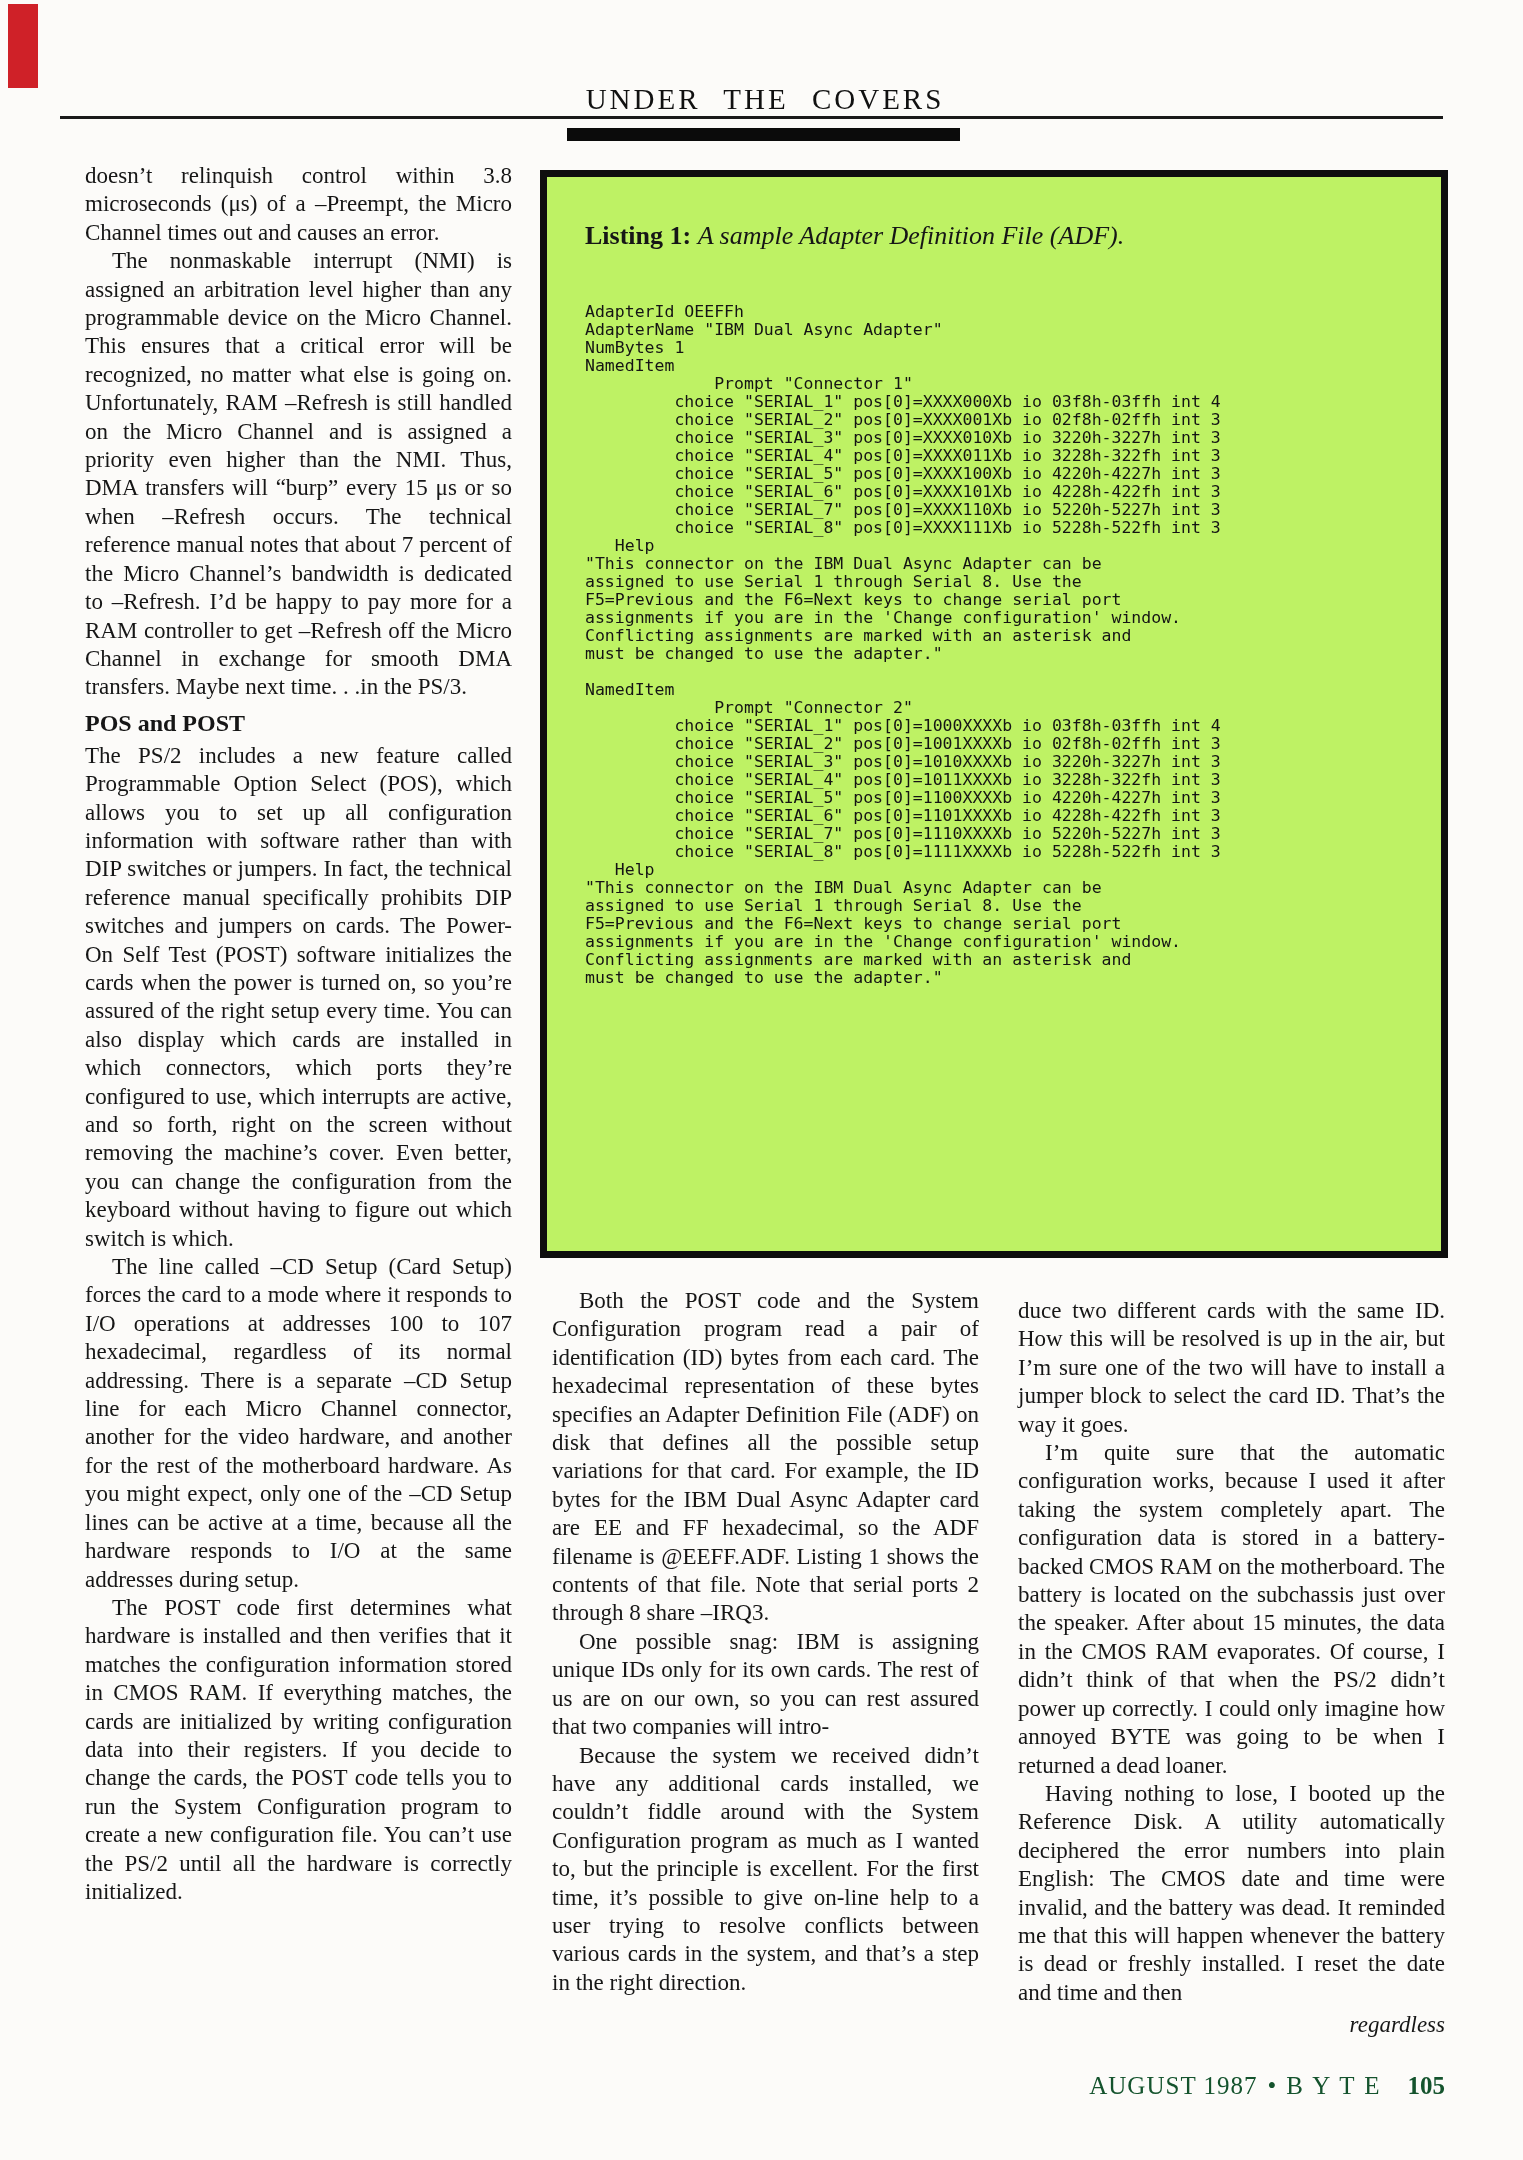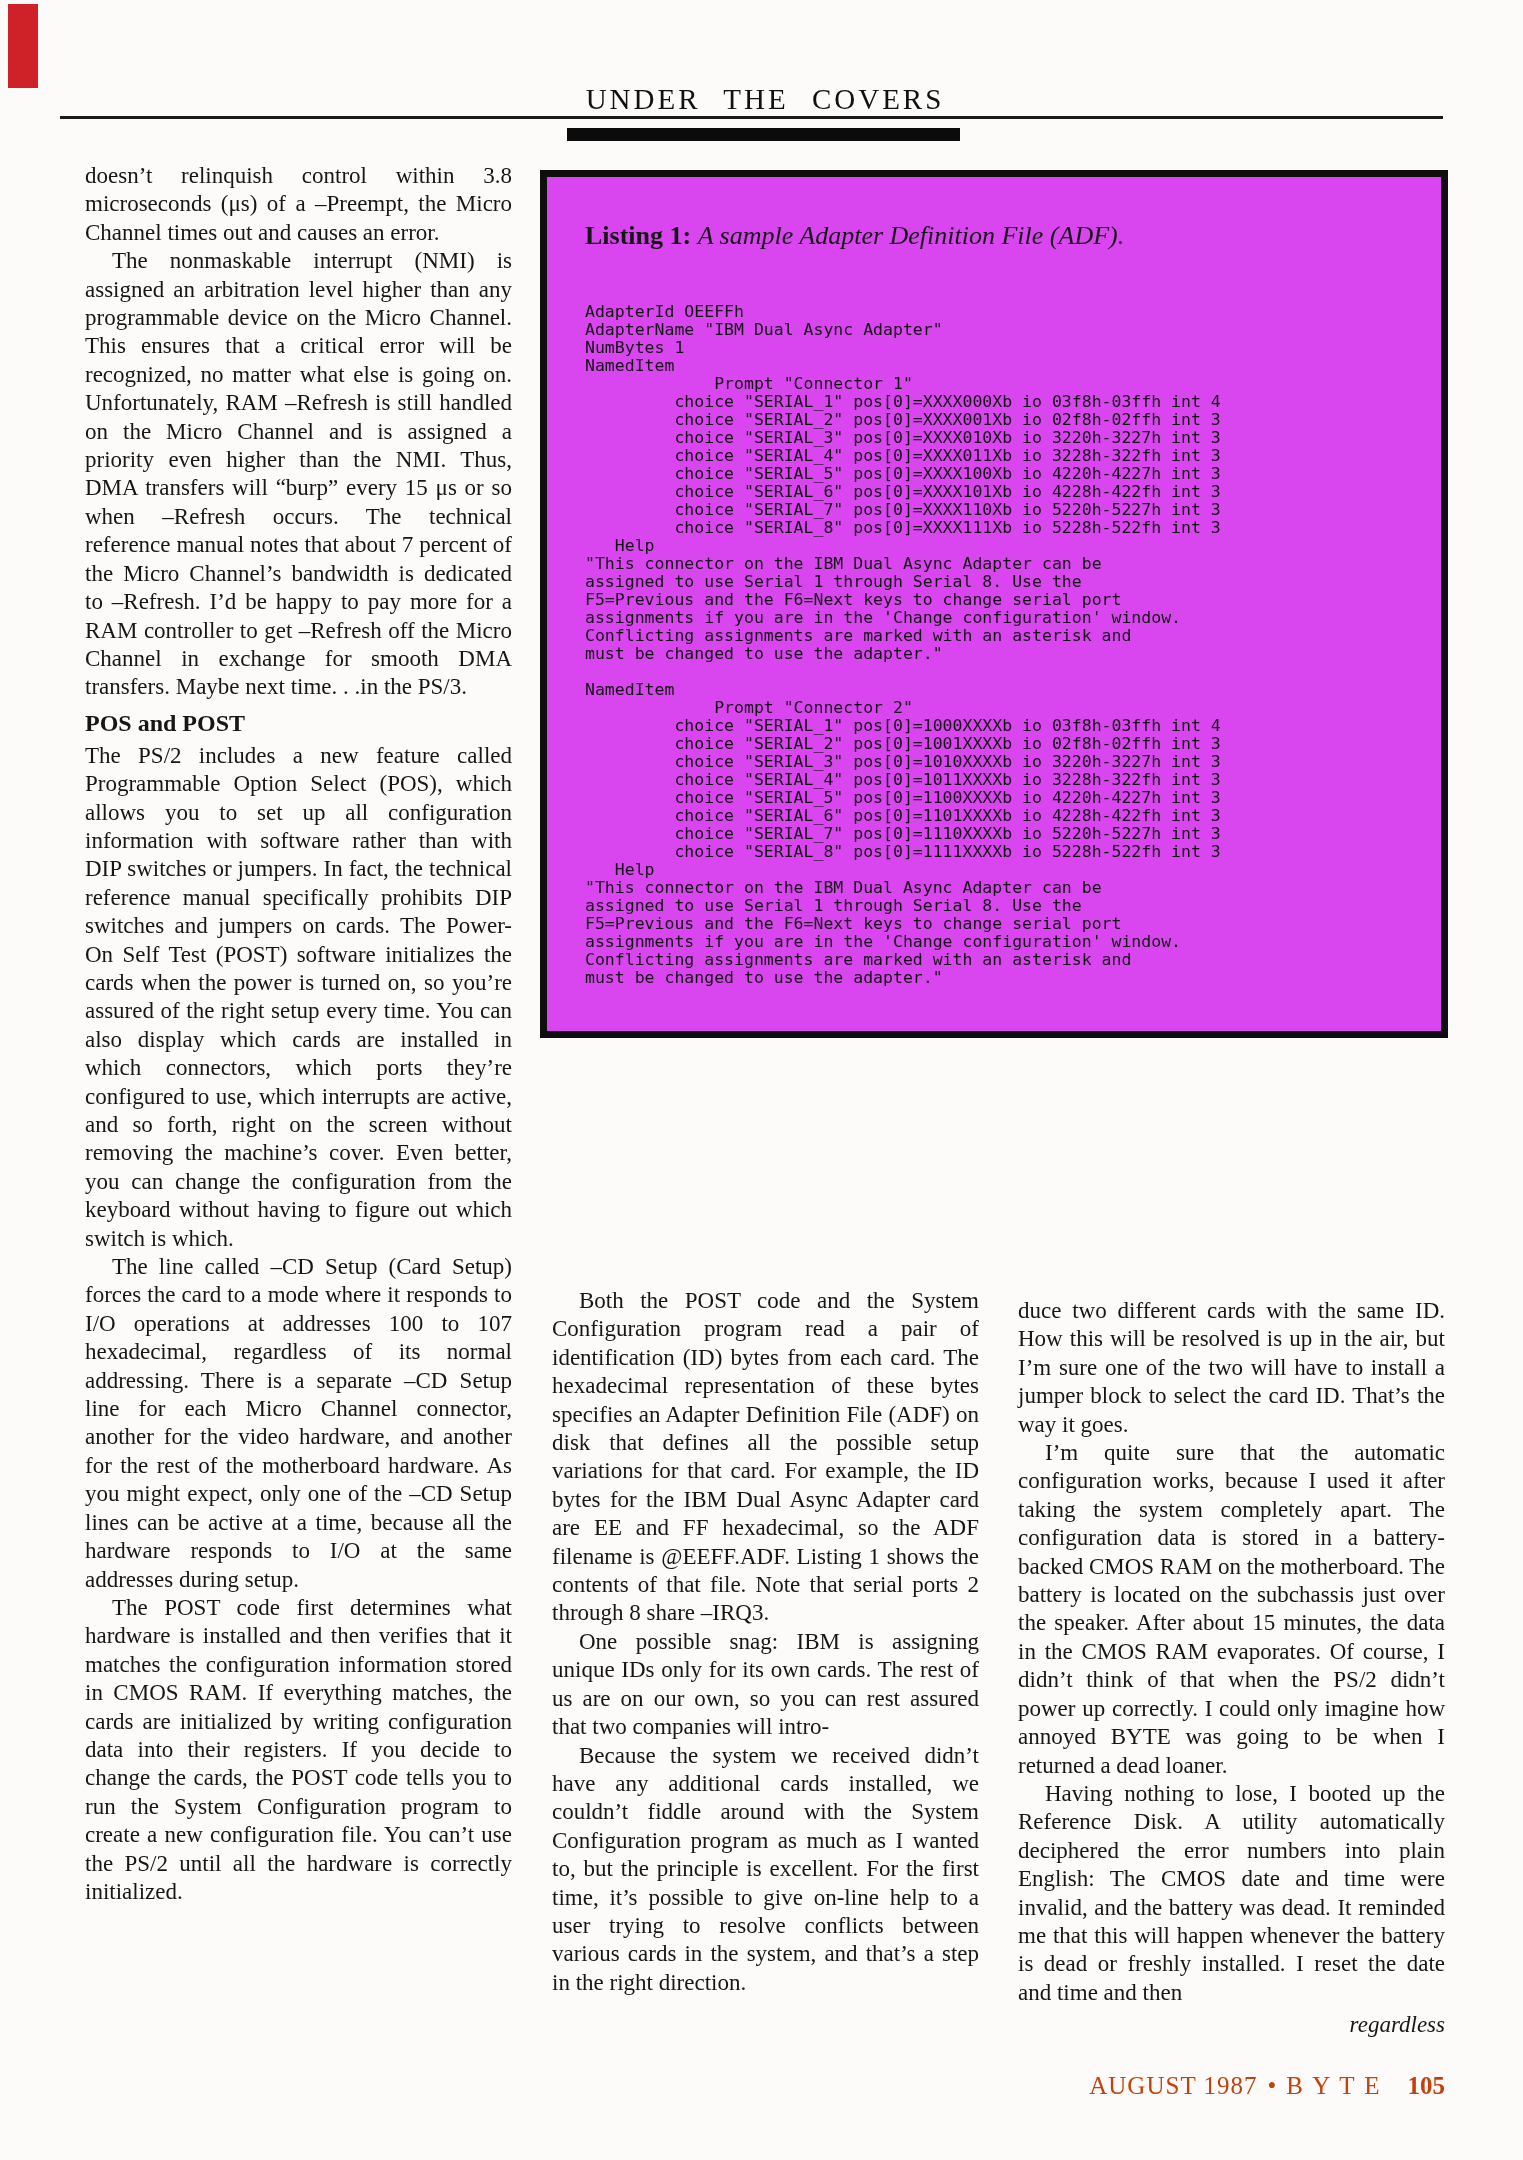--- a/index.html
+++ b/index.html
@@ -31,36 +31,36 @@
   .col-left{left:85px;top:162px;}
   .col-mid{left:552px;top:1287px;}
   .col-right{left:1018px;top:1297px;}
   .col h2{
     margin:6px 0 4px 0;
     font-size:24px;line-height:30px;font-weight:bold;text-align:left;
   }
   .continued{margin-top:4px;text-align:right;font-style:italic;font-size:23px;}
 
   .listing-box{
-    position:absolute;left:540px;top:170px;width:908px;height:868px;
-    box-sizing:border-box;border:7px solid #0e0e0e;background:#d946ef;
+    position:absolute;left:540px;top:170px;width:908px;height:1088px;
+    box-sizing:border-box;border:7px solid #0e0e0e;background:#bef264;
   }
   .listing-title{margin:44px 0 0 38px;font-size:26px;}
   .listing-title .llabel{font-weight:bold;}
   .listing-title .lcaption{font-style:italic;}
   .listing-code{
     margin:52px 0 0 38px;
     font-family:"DejaVu Sans Mono", monospace;
     font-size:16.5px;line-height:18px;
     white-space:pre;color:#141414;
   }
 
   .page-footer{
     position:absolute;left:85px;top:2072px;width:1360px;
-    text-align:right;font-size:25px;color:#c2410c;
+    text-align:right;font-size:25px;color:#14532d;
   }
   .page-footer .issue{letter-spacing:1px;}
   .page-footer .bullet{margin:0 10px;}
   .page-footer .mag{letter-spacing:2px;}
   .page-footer .pnum{font-weight:bold;margin-left:26px;}
 </style>
 </head>
 <body>
 
 <div class="page">

